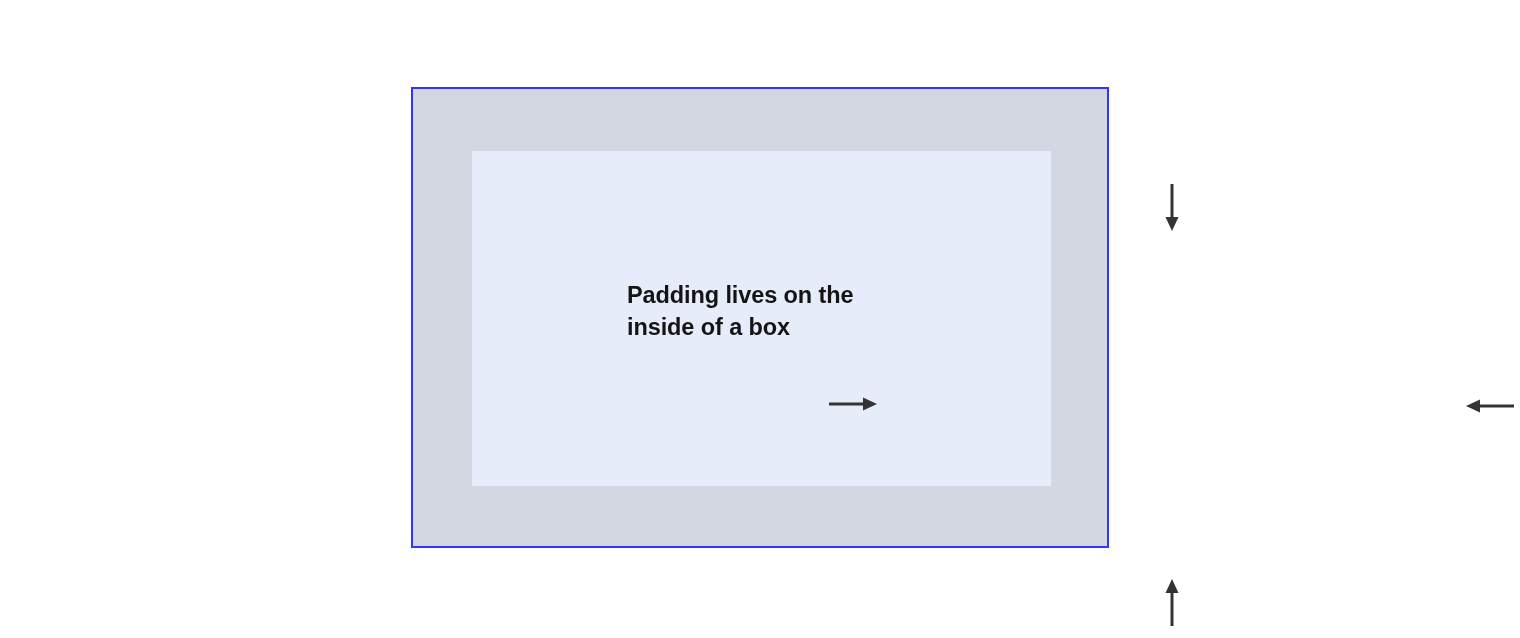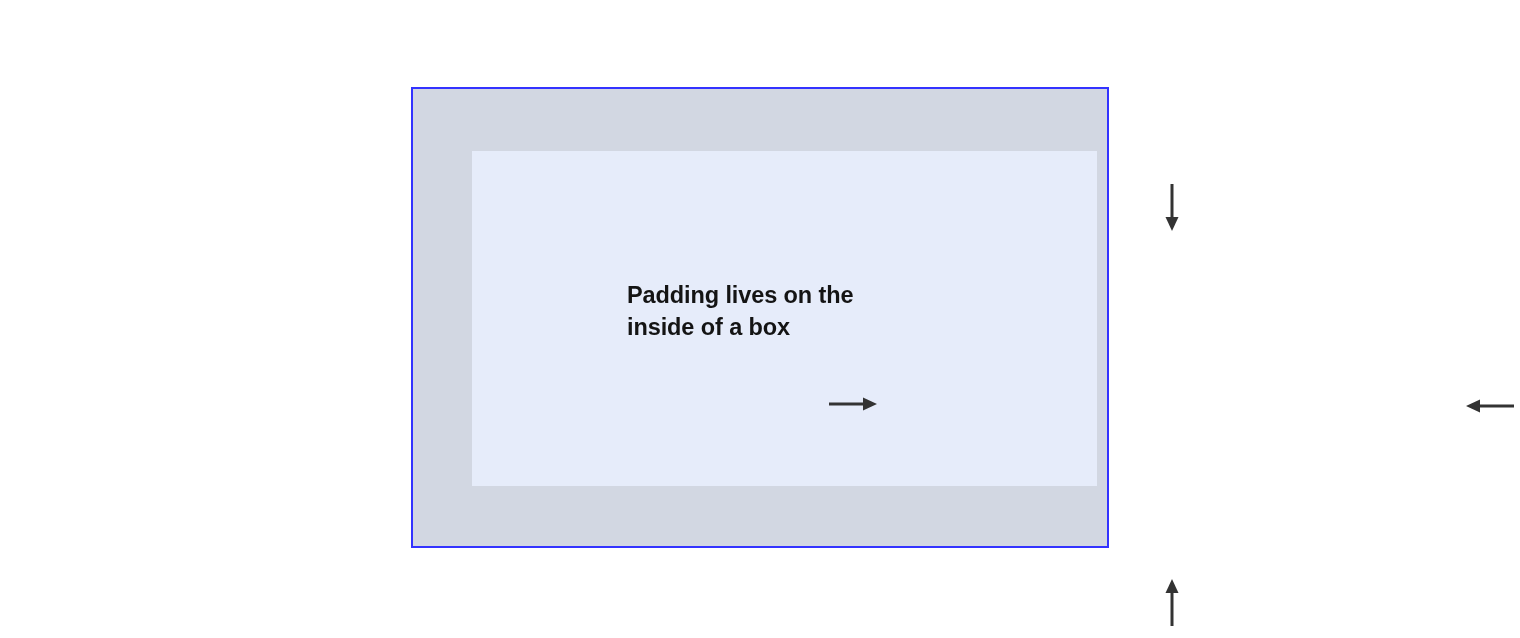--- a/index.html
+++ b/index.html
@@ -31,21 +31,21 @@
     border: 2px solid #3333ff;
     background: #d2d7e2;
     box-sizing: content-box;
   }
 
   
   #content-box {
     position: absolute;
     left: 59px;
     top: 62px;
-    width: 625px;
+    width: 579px;
     height: 335px;
     background: #e6ecfa;
     box-sizing: border-box;
     display: block;
   }
 
   #content-label {
     position: absolute;
     left: 155px;
     top: 128px;

